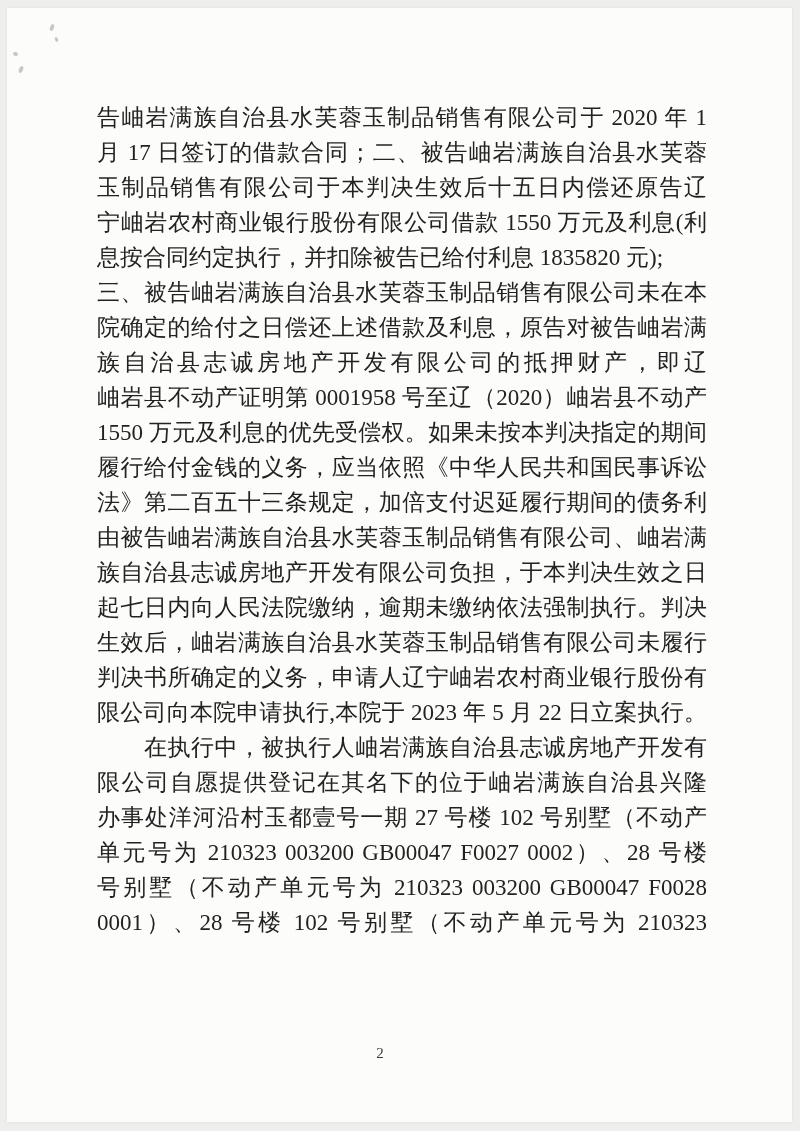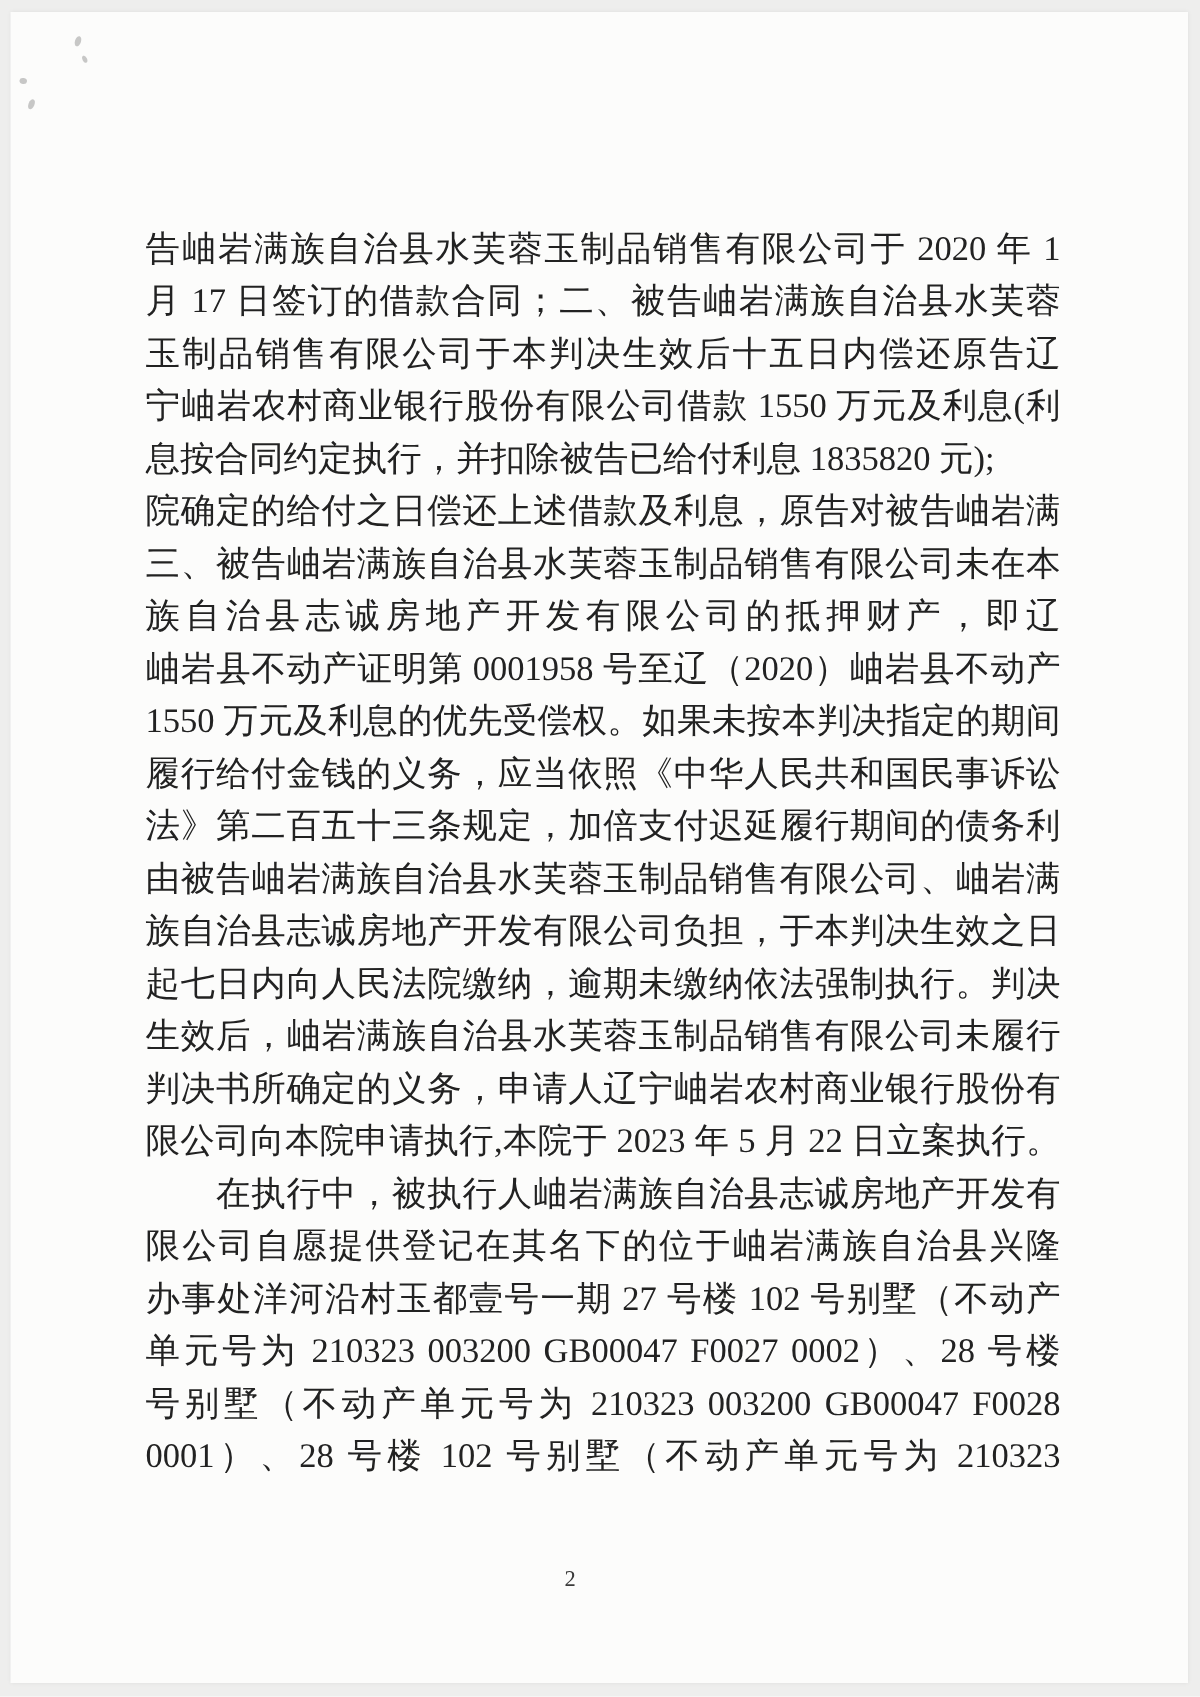--- a/index.html
+++ b/index.html
@@ -18,21 +18,20 @@
     right: 8px;
     bottom: 9px;
     background: var(--paper, #fcfcfb);
     box-shadow: 0 0 3px rgba(0,0,0,0.07);
   }
   .content {
     position: absolute;
     left: 90px;
     top: 92px;
     width: 610px;
-    margin-top: 48px;
   }
   .line {
     font-size: 23px;
     line-height: 35px;
     height: 35px;
     color: var(--ink, #222222);
     text-align: justify;
     text-align-last: justify;
     overflow: hidden;
     white-space: normal;
@@ -68,22 +67,22 @@
   <span class="speck s2"></span>
   <span class="speck s3"></span>
   <span class="speck s4"></span>
 
   <div class="content">
       <div class="line">告岫岩满族自治县水芙蓉玉制品销售有限公司于 2020 年 1</div>
       <div class="line">月 17 日签订的借款合同；二、被告岫岩满族自治县水芙蓉</div>
       <div class="line">玉制品销售有限公司于本判决生效后十五日内偿还原告辽</div>
       <div class="line">宁岫岩农村商业银行股份有限公司借款 1550 万元及利息(利</div>
       <div class="line loose">息按合同约定执行，并扣除被告已给付利息 1835820 元);</div>
+      <div class="line">三、被告岫岩满族自治县水芙蓉玉制品销售有限公司未在本</div>
       <div class="line">院确定的给付之日偿还上述借款及利息，原告对被告岫岩满</div>
-      <div class="line">三、被告岫岩满族自治县水芙蓉玉制品销售有限公司未在本</div>
       <div class="line">族自治县志诚房地产开发有限公司的抵押财产，即辽（2020）</div>
       <div class="line">岫岩县不动产证明第 0001958 号至辽（2020）岫岩县不动产</div>
       <div class="line">1550 万元及利息的优先受偿权。如果未按本判决指定的期间</div>
       <div class="line">履行给付金钱的义务，应当依照《中华人民共和国民事诉讼</div>
       <div class="line">法》第二百五十三条规定，加倍支付迟延履行期间的债务利</div>
       <div class="line">由被告岫岩满族自治县水芙蓉玉制品销售有限公司、岫岩满</div>
       <div class="line">族自治县志诚房地产开发有限公司负担，于本判决生效之日</div>
       <div class="line">起七日内向人民法院缴纳，逾期未缴纳依法强制执行。判决</div>
       <div class="line">生效后，岫岩满族自治县水芙蓉玉制品销售有限公司未履行</div>
       <div class="line">判决书所确定的义务，申请人辽宁岫岩农村商业银行股份有</div>

